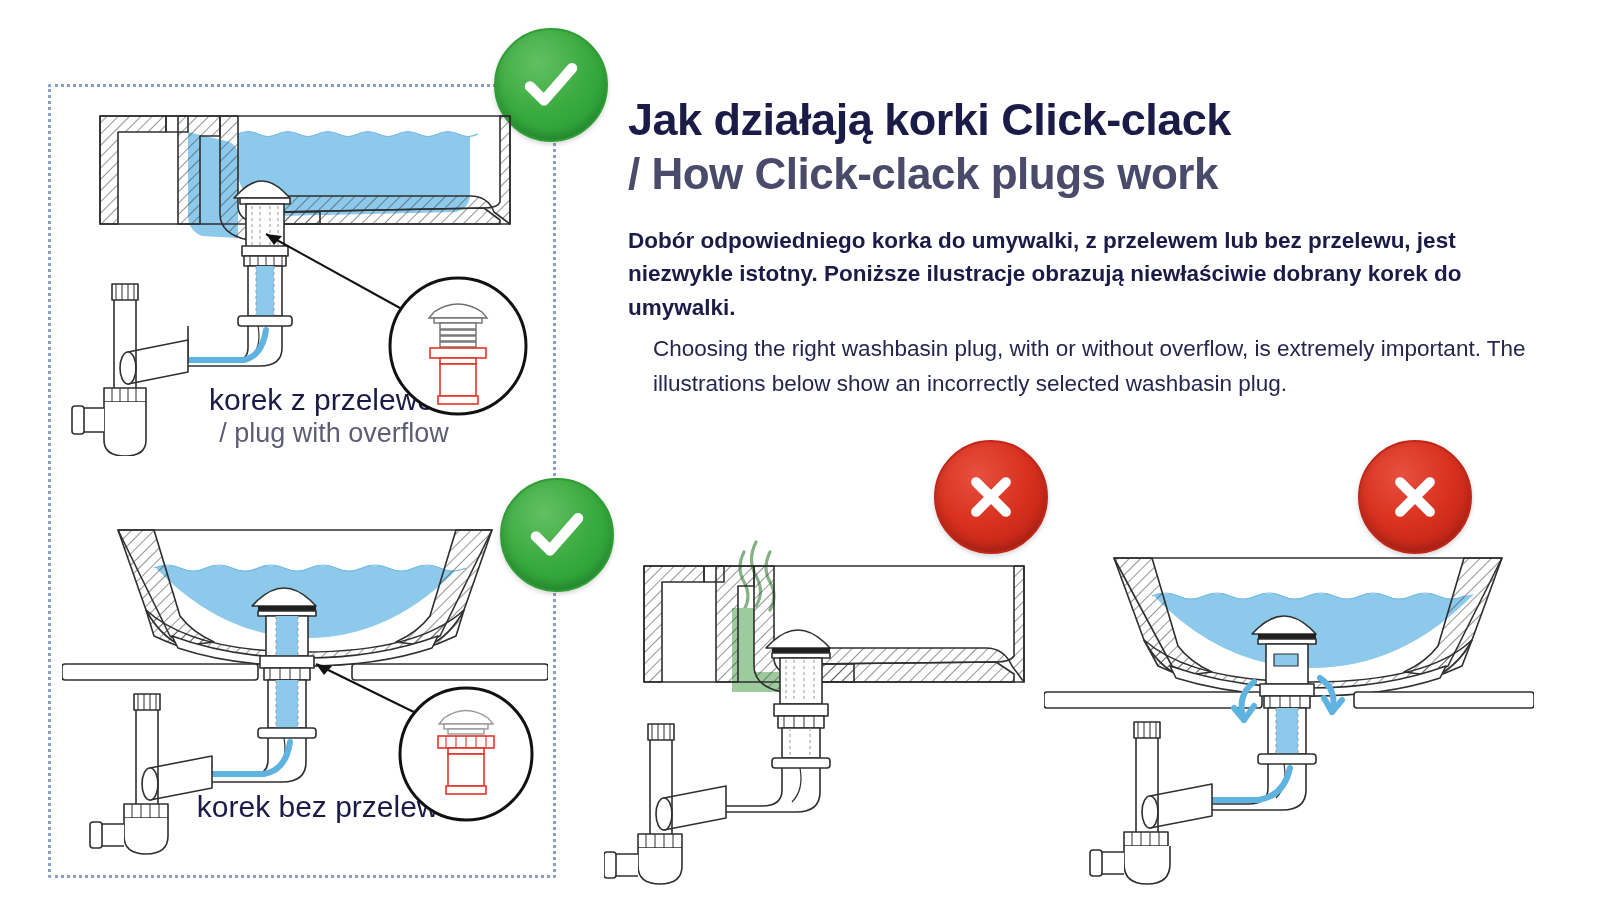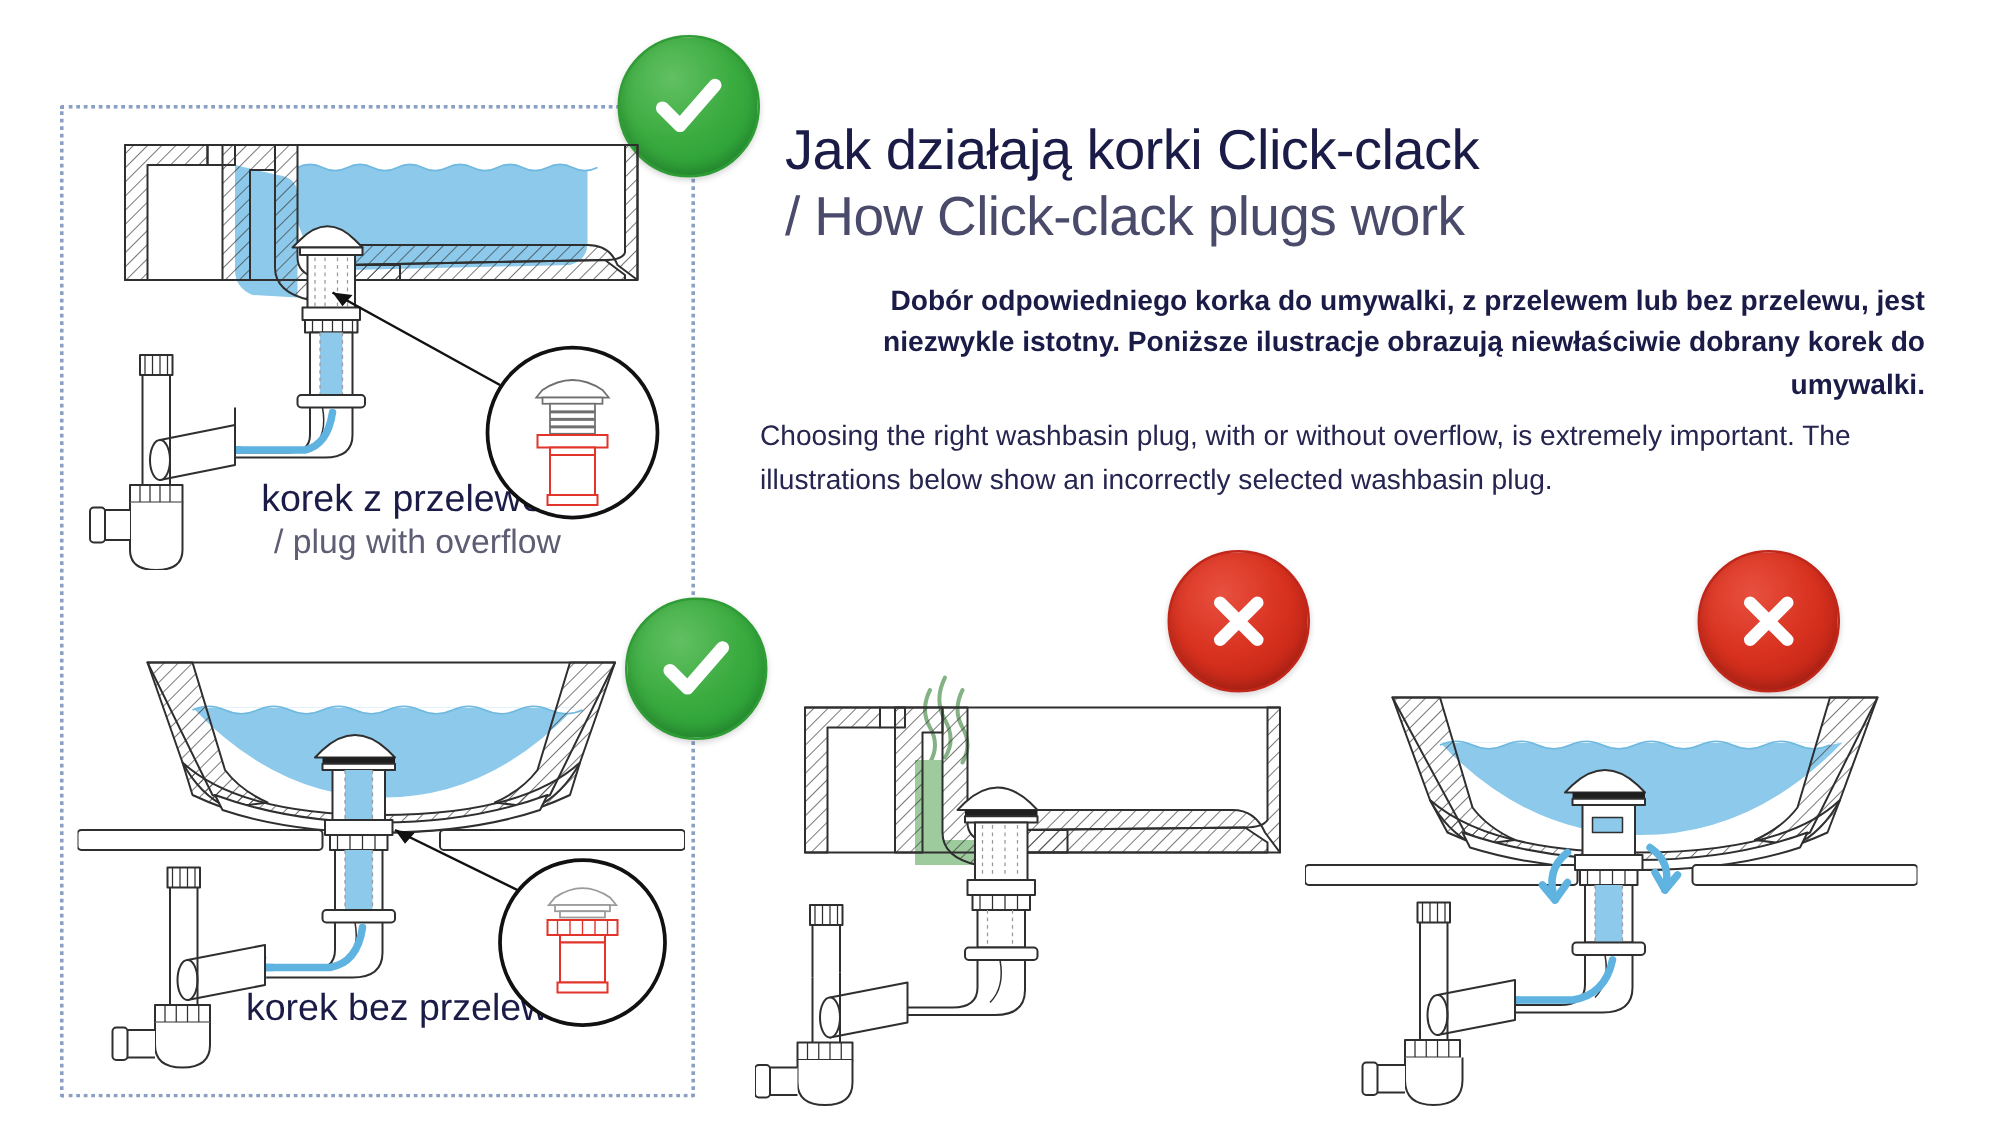--- a/index.html
+++ b/index.html
@@ -14,33 +14,33 @@
   .dotted-box{
     position:absolute;left:48px;top:84px;width:508px;height:794px;
     border:3px dotted #8a9fc4;
     box-sizing:border-box;
     border-radius:2px;
   }
 
   
   .title-block{position:absolute;left:628px;top:96px;width:920px;}
   .title{
-    font-size:45px;font-weight:400;letter-spacing:-0.5px;
+    font-size:45px;font-weight:700;letter-spacing:-0.5px;
     color:#1b1b47;line-height:1.08;white-space:nowrap;
   }
   .subtitle{
-    font-size:44px;font-weight:400;letter-spacing:-0.5px;
+    font-size:44px;font-weight:700;letter-spacing:-0.5px;
     color:#4a4a6b;line-height:1.12;margin-top:4px;white-space:nowrap;
   }
   .para-bold{
     position:absolute;left:628px;top:224px;width:912px;
-    font-size:22.5px;font-weight:700;line-height:1.48;color:#1b1b47;text-align:right;
+    font-size:22.5px;font-weight:700;line-height:1.48;color:#1b1b47;
   }
   .para-reg{
-    position:absolute;left:608px;top:332px;width:912px;
+    position:absolute;left:653px;top:332px;width:912px;
     font-size:22.5px;font-weight:400;line-height:1.55;color:#25254f;
   }
 
   
   .caption{position:absolute;text-align:center;width:420px;}
   .caption .pl{font-size:30px;font-weight:400;color:#1b1b47;line-height:1.16;}
   .caption .en{font-size:27px;font-weight:300;color:#5d5d74;line-height:1.18;}
   #caption-1{left:124px;top:383px;}
   #caption-2{left:116px;top:790px;}
 

